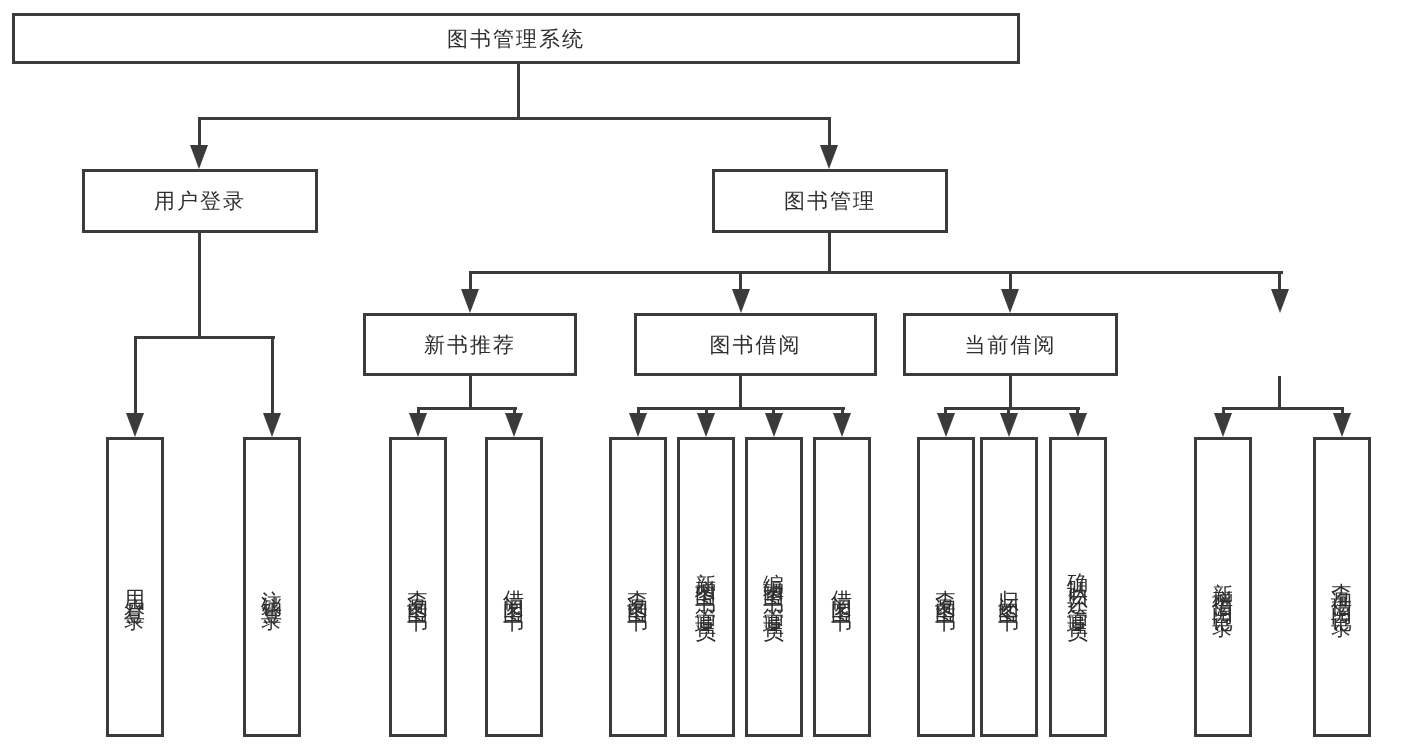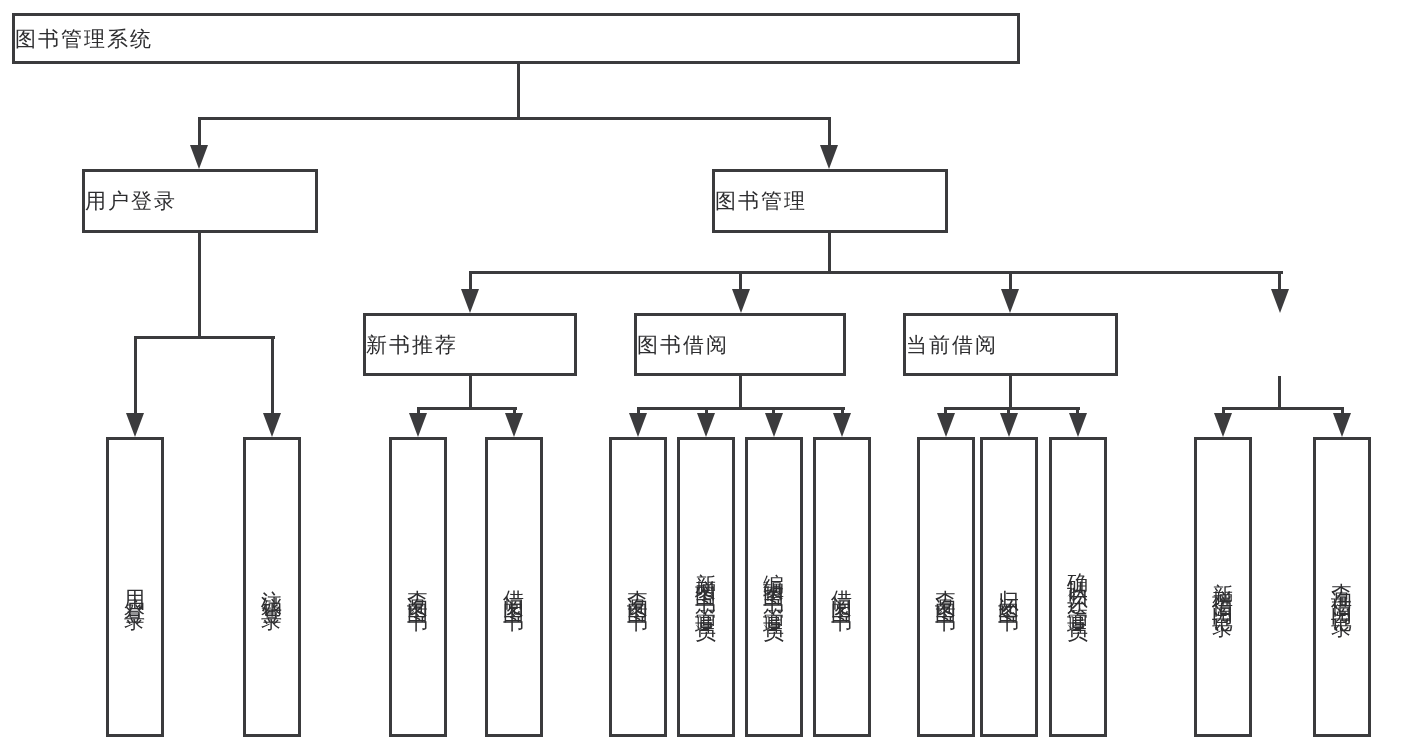--- a/index.html
+++ b/index.html
@@ -15,21 +15,21 @@
     font-family: "Liberation Sans", "DejaVu Sans", sans-serif;
     overflow: hidden;
   }
   #canvas { position: relative; width: 1405px; height: 747px; }
 
   .hbox {
     position: absolute;
     border: 3px solid var(--line);
     background: var(--background);
     box-sizing: border-box;
-    display: flex; align-items: center; 
+    display: flex; align-items: center; justify-content: center;
     font-size: 21px; letter-spacing: 2px; color: var(--text);
     z-index: 2;
   }
   .leaf {
     position: absolute;
     width: 58px; height: 300px; top: 437px;
     border: 3px solid var(--line);
     background: var(--background);
     box-sizing: border-box;
     display: flex; align-items: center; justify-content: center;
@@ -70,21 +70,21 @@
   </div>
 
   <div class="hbox" style="left:712px; top:169px; width:236px; height:64px;">
     <span>图书管理</span>
   </div>
 
   <div class="hbox" style="left:363px; top:313px; width:214px; height:63px;">
     <span>新书推荐</span>
   </div>
 
-  <div class="hbox" style="left:634px; top:313px; width:212px; height:63px;">
+  <div class="hbox" style="left:634px; top:313px; width:243px; height:63px;">
     <span>图书借阅</span>
   </div>
 
   <div class="hbox" style="left:903px; top:313px; width:215px; height:63px;">
     <span>当前借阅</span>
   </div>
 
 
   <div class="leaf" style="left:106px;">
     <span class="vtext">用户登录</span>

